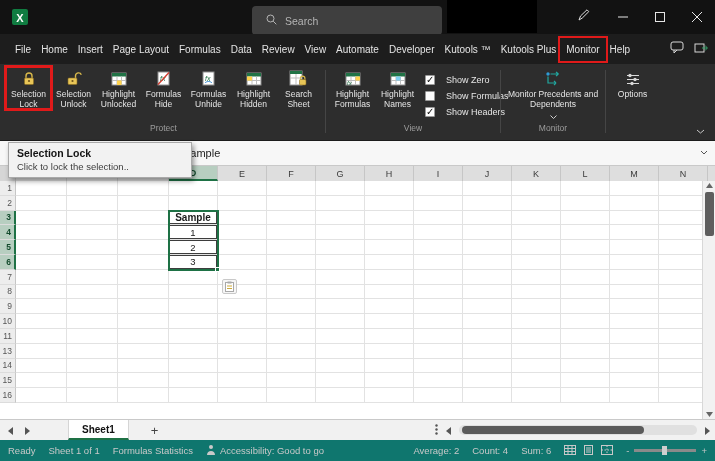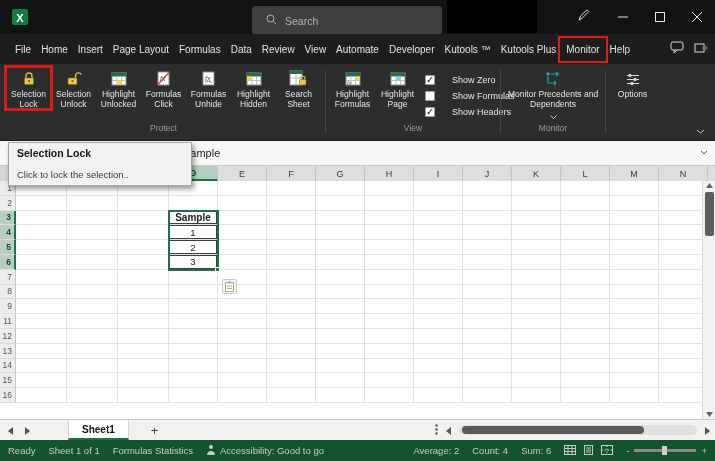--- a/index.html
+++ b/index.html
@@ -26,29 +26,29 @@
   .ribbon{position:relative;height:77px;background:#2d2d2d;display:flex;align-items:stretch;padding:3px 0 0 6px;flex:0 0 auto;border-bottom:1px solid #1c1c1c}
   .rgroup{display:flex;flex-direction:column}
   .rbrow{display:flex;align-items:flex-start;height:56px}
   .rbtn{width:45px;padding-top:2px;display:flex;flex-direction:column;align-items:center;gap:3px;color:#e6e6e6;font-size:8.5px;line-height:1.12;text-align:center;cursor:default}
   .rbtn.wide{width:96px}
   .rbtn .ic{height:18px;display:flex;align-items:flex-end;justify-content:center}
   .rbtn.annot{outline:3px solid #e01a1a;outline-offset:-1px}
   .glabel{height:14px;text-align:center;color:#9d9d9d;font-size:8.5px}
   .rsep{width:1px;background:#454545;margin:3px 4px 7px 4px}
   .cbcol{display:flex;flex-direction:column;gap:6px;padding:8px 2px 0 5px;width:76px}
-  .cbrow{display:flex;align-items:center;gap:17px;color:#e6e6e6;font-size:9px;white-space:nowrap}
+  .cbrow{display:flex;align-items:center;gap:11px;color:#e6e6e6;font-size:9px;white-space:nowrap}
   .cb{width:10px;height:10px;background:#fdfdfd;border:1px solid #9a9a9a;border-radius:1px;position:relative;flex:0 0 auto}
   .cb.on::after{content:"✓";position:absolute;left:0;top:-2px;font-size:10px;color:#111}
   .ribbon-collapse{position:absolute;right:10px;bottom:6px;display:flex}
 
   
   .tooltip{position:absolute;left:8px;top:142px;width:184px;background:#f2f2f2;border:1px solid #a9a9a9;box-shadow:2px 3px 5px rgba(0,0,0,.4);padding:4px 8px 5px;z-index:60}
   .tooltip .tt{font-size:10.5px;font-weight:700;color:#141414}
-  .tooltip .td{font-size:9.5px;color:#3c3c3c;margin-top:10px}
+  .tooltip .td{font-size:9.5px;color:#3c3c3c;margin-top:2px}
 
   
   .fbar{position:relative;height:25px;background:#f7f7f7;border-bottom:1px solid #c9c9c9;flex:0 0 auto}
   .fvalue{position:absolute;left:183px;top:6px;font-size:11px;color:#1c1c1c}
   .fchev{position:absolute;right:7px;top:9px;display:flex}
 
   
   .hdr-row{display:grid;grid-template-columns:var(--cols);height:15px;background:#dedede;flex:0 0 auto}
   .hdr-row .h{font-size:9px;color:#3a3a3a;display:flex;align-items:center;justify-content:center;border-right:1px solid #c6c6c6;height:15px}
   .hdr-row .h.corner{background:#d6d6d6}
@@ -73,21 +73,21 @@
   
   .sheetbar{height:21px;background:#f1f1f1;border-top:1px solid #c9c9c9;display:flex;align-items:center;flex:0 0 auto}
   .tabnav{display:flex;gap:12px;margin-left:8px;align-items:center}
   .stab{margin-left:38px;height:20px;display:flex;align-items:center;padding:0 13px;background:#fff;border-left:1px solid #d5d5d5;border-right:1px solid #d5d5d5;border-bottom:2px solid #1e7145;font-size:10px;font-weight:700;color:#111}
   .addsheet{margin-left:22px;font-size:13px;color:#444;line-height:1}
   .sbright{margin-left:auto;display:flex;align-items:center;gap:8px;padding-right:5px}
   .htrack{width:238px;height:10px;background:#e0e0e0;border-radius:5px;position:relative}
   .hthumb{position:absolute;left:3px;top:1px;width:182px;height:8px;background:#5a5a5a;border-radius:4px}
 
   
-  .statusbar{height:21px;background:#14532d;color:#c9c9c9;display:flex;align-items:center;font-size:9.5px;padding:0 8px;gap:13px;flex:0 0 auto;white-space:nowrap}
+  .statusbar{height:21px;background:#0f766e;color:#c9c9c9;display:flex;align-items:center;font-size:9.5px;padding:0 8px;gap:13px;flex:0 0 auto;white-space:nowrap}
   .sitem{display:flex;align-items:center;gap:4px}
   .sright{margin-left:auto;display:flex;align-items:center;gap:13px}
   .viewicons{display:flex;gap:7px;align-items:center}
   .zoom{display:flex;align-items:center;gap:5px;color:#c9c9c9}
   .ztrack{width:62px;height:3px;background:#8a8a8a;position:relative}
   .zthumb{position:absolute;left:28px;top:-3px;width:5px;height:9px;background:#cfcfcf}
 </style>
 </head>
 <body>
 
@@ -200,21 +200,21 @@
           <span>Highlight Unlocked</span>
         </div>
         <div class="rbtn">
           <span class="ic">
               <svg width="14" height="16">
                 <rect x="1" y="1" width="11" height="13" fill="#fff" stroke="#8f8f8f"></rect>
                 <text x="3" y="9.5" font-size="7" font-style="italic" fill="#1a6b3c">fx</text>
                 <line x1="1" y1="13.5" x2="12" y2="1.5" stroke="#d23b2e" stroke-width="1.3"></line>
               </svg>
             </span>
-          <span>Formulas Click</span>
+          <span>Formulas Hide</span>
         </div>
         <div class="rbtn">
           <span class="ic">
               <svg width="14" height="16">
                 <rect x="1" y="1" width="11" height="13" fill="#fff" stroke="#8f8f8f"></rect>
                 <text x="3" y="9.5" font-size="7" font-style="italic" fill="#1a6b3c">fx</text>
                 <path d="M3 12c1.5-2 5.5-2 7 0" fill="none" stroke="#2e86d2"></path>
               </svg>
             </span>
           <span>Formulas Unhide</span>
@@ -271,21 +271,21 @@
           <span class="ic">
               <svg width="16" height="15">
                 <rect x="1" y="1" width="14" height="12" fill="#fff" stroke="#8f8f8f"></rect>
                 <rect x="1" y="1" width="14" height="3.5" fill="#217346"></rect>
                 <line x1="1" y1="8.5" x2="15" y2="8.5" stroke="#bdbdbd"></line>
                 <line x1="6" y1="4.5" x2="6" y2="13" stroke="#bdbdbd"></line>
                 <line x1="10.5" y1="4.5" x2="10.5" y2="13" stroke="#bdbdbd"></line>
                 <rect x="6" y="4.5" width="4.5" height="4" fill="#7fd0f0"></rect>
               </svg>
             </span>
-          <span>Highlight Page</span>
+          <span>Highlight Names</span>
         </div>
         <div class="cbcol">
           <div class="cbrow">
             <span class="cb on"></span>
             <span>Show Zero</span>
           </div>
           <div class="cbrow">
             <span class="cb"></span>
             <span>Show Formulas</span>
           </div>
@@ -529,38 +529,38 @@
           <div class="cell"></div>
           <div class="cell"></div>
           <div class="cell"></div>
           <div class="cell"></div>
           <div class="cell"></div>
           <div class="cell"></div>
           <div class="cell"></div>
           <div class="cell"></div>
         </div>
         <div class="grow">
+          <div class="gut">10</div>
+          <div class="cell"></div>
+          <div class="cell"></div>
+          <div class="cell"></div>
+          <div class="cell"></div>
+          <div class="cell"></div>
+          <div class="cell"></div>
+          <div class="cell"></div>
+          <div class="cell"></div>
+          <div class="cell"></div>
+          <div class="cell"></div>
+          <div class="cell"></div>
+          <div class="cell"></div>
+          <div class="cell"></div>
+          <div class="cell"></div>
+        </div>
+        <div class="grow">
           <div class="gut">11</div>
-          <div class="cell"></div>
-          <div class="cell"></div>
-          <div class="cell"></div>
-          <div class="cell"></div>
-          <div class="cell"></div>
-          <div class="cell"></div>
-          <div class="cell"></div>
-          <div class="cell"></div>
-          <div class="cell"></div>
-          <div class="cell"></div>
-          <div class="cell"></div>
-          <div class="cell"></div>
-          <div class="cell"></div>
-          <div class="cell"></div>
-        </div>
-        <div class="grow">
-          <div class="gut">12</div>
           <div class="cell"></div>
           <div class="cell"></div>
           <div class="cell"></div>
           <div class="cell"></div>
           <div class="cell"></div>
           <div class="cell"></div>
           <div class="cell"></div>
           <div class="cell"></div>
           <div class="cell"></div>
           <div class="cell"></div>

